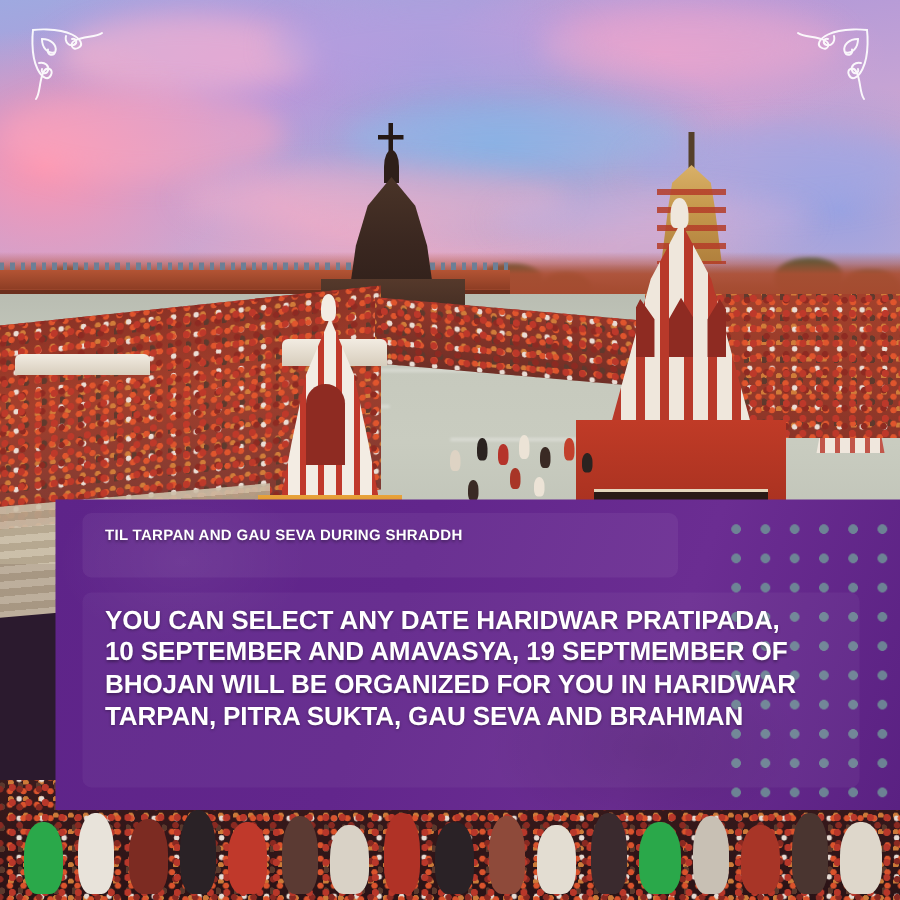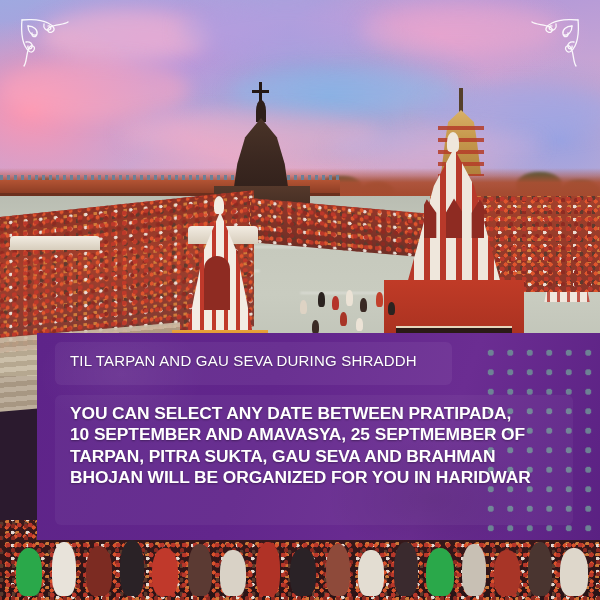--- a/index.html
+++ b/index.html
@@ -373,22 +373,22 @@
     height: 43px;
     background: rgba(255,255,255,0.055);
     border-radius: 6px;
   }
   .title-text {
     position: absolute;
     left: 33px;
     top: 19px;
     width: 420px;
     color: #ffffff;
-    font-size: 15px;
-    font-weight: 400;
+    font-size: 10px;
+    font-weight: 700;
     letter-spacing: .2px;
     white-space: nowrap;
     text-shadow: 0 1px 2px rgba(0,0,0,.35);
   }
 
   .body-box {
     position: absolute;
     left: 18px;
     top: 62px;
     width: 518px;
@@ -540,20 +540,20 @@
 
   <div class="card">
     <div class="card-texture"></div>
     <div class="dot-grid"></div>
 
     <div class="title-box"></div>
     <div class="title-text">TIL TARPAN AND GAU SEVA DURING SHRADDH</div>
 
     <div class="body-box"></div>
     <div class="body-text">
-      <span class="line">YOU CAN SELECT ANY DATE BETWEEN PRATIPADA,</span>
-      <span class="line">10 SEPTEMBER AND AMAVASYA, 25 SEPTMEMBER OF</span>
+      <span class="line">YOU CAN SELECT ANY DATE HARIDWAR PRATIPADA,</span>
+      <span class="line">10 SEPTEMBER AND AMAVASYA, 19 SEPTMEMBER OF</span>
+      <span class="line">BHOJAN WILL BE ORGANIZED FOR YOU IN HARIDWAR</span>
       <span class="line">TARPAN, PITRA SUKTA, GAU SEVA AND BRAHMAN</span>
-      <span class="line">BHOJAN WILL BE ORGANIZED FOR YOU IN HARIDWAR</span>
     </div>
   </div>
 
 </div>
 
 </body></html>

